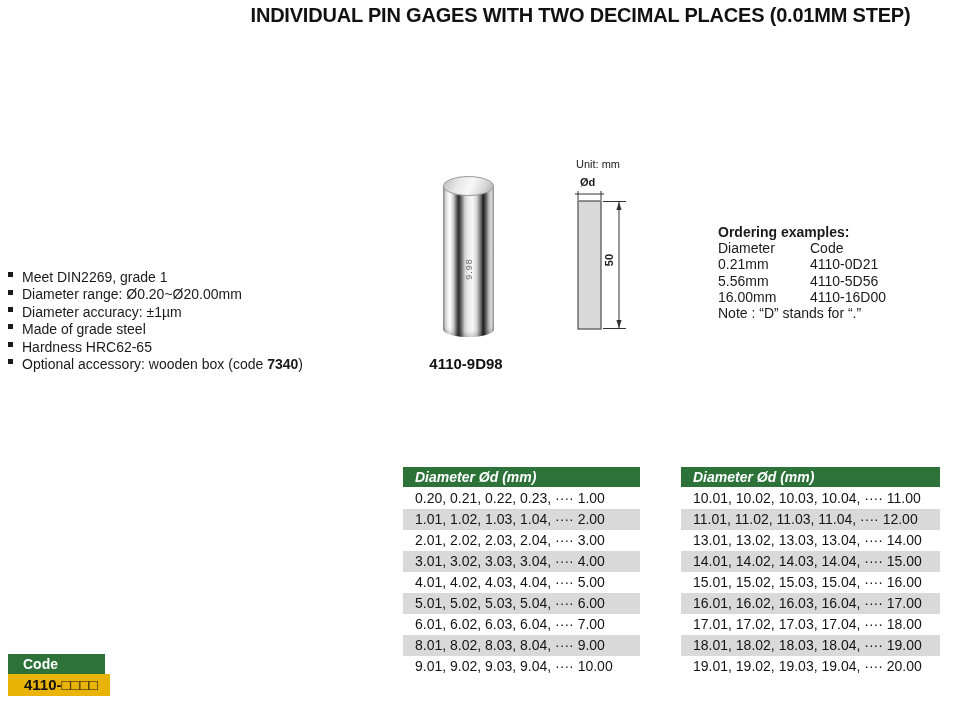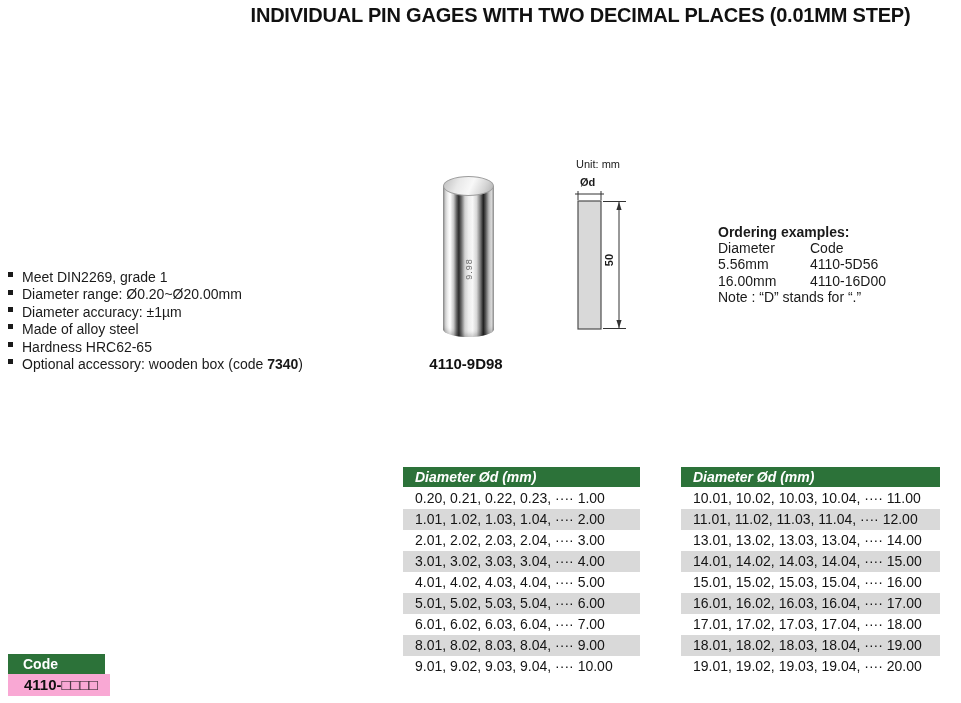--- a/index.html
+++ b/index.html
@@ -88,21 +88,21 @@
   #table2 { left:681px; width:259px; }
 
   
   .code-header {
     position:absolute; left:8px; top:654px; width:97px; height:20px;
     background:#2c7239; color:#ffffff; font-size:14px; font-weight:bold;
     line-height:20px; padding-left:15px;
   }
   .code-value {
     position:absolute; left:8px; top:674px; width:102px; height:22px;
-    background:#f9a8d4; color:#111; font-size:15px; font-weight:bold;
+    background:#eab308; color:#111; font-size:15px; font-weight:bold;
     line-height:22px; padding-left:16px; white-space:nowrap;
   }
 </style>
 </head>
 <body>
 
 <div class="page">
 
   <div class="title">INDIVIDUAL PIN GAGES WITH TWO DECIMAL PLACES (0.01MM STEP)</div>
 
@@ -114,21 +114,21 @@
     <div class="feature-item">
       <span class="bullet"></span>
       <span>Diameter range: Ø0.20~Ø20.00mm</span>
     </div>
     <div class="feature-item">
       <span class="bullet"></span>
       <span>Diameter accuracy: ±1µm</span>
     </div>
     <div class="feature-item">
       <span class="bullet"></span>
-      <span>Made of alloy steel</span>
+      <span>Made of grade steel</span>
     </div>
     <div class="feature-item">
       <span class="bullet"></span>
       <span>Hardness HRC62-65</span>
     </div>
     <div class="feature-item">
       <span class="bullet"></span>
       <span><span>Optional accessory: wooden box (code </span><span class="bold">7340</span><span>)</span></span>
     </div>
   </div>
@@ -157,20 +157,24 @@
     <line x1="49" y1="12" x2="49" y2="138" stroke="#333" stroke-width="1"></line>
     <polygon points="49,12 46.4,20 51.6,20" fill="#333"></polygon>
     <polygon points="49,138 46.4,130 51.6,130" fill="#333"></polygon>
   </svg>
 
   <div class="ordering">
     <div class="ordering-heading">Ordering examples:</div>
     <div class="ordering-row">
       <span class="c1">Diameter</span>
       <span>Code</span>
+    </div>
+    <div class="ordering-row">
+      <span class="c1">0.21mm</span>
+      <span>4110-0D21</span>
     </div>
     <div class="ordering-row">
       <span class="c1">5.56mm</span>
       <span>4110-5D56</span>
     </div>
     <div class="ordering-row">
       <span class="c1">16.00mm</span>
       <span>4110-16D00</span>
     </div>
     <div class="ordering-note">Note : “D” stands for “.”</div>

